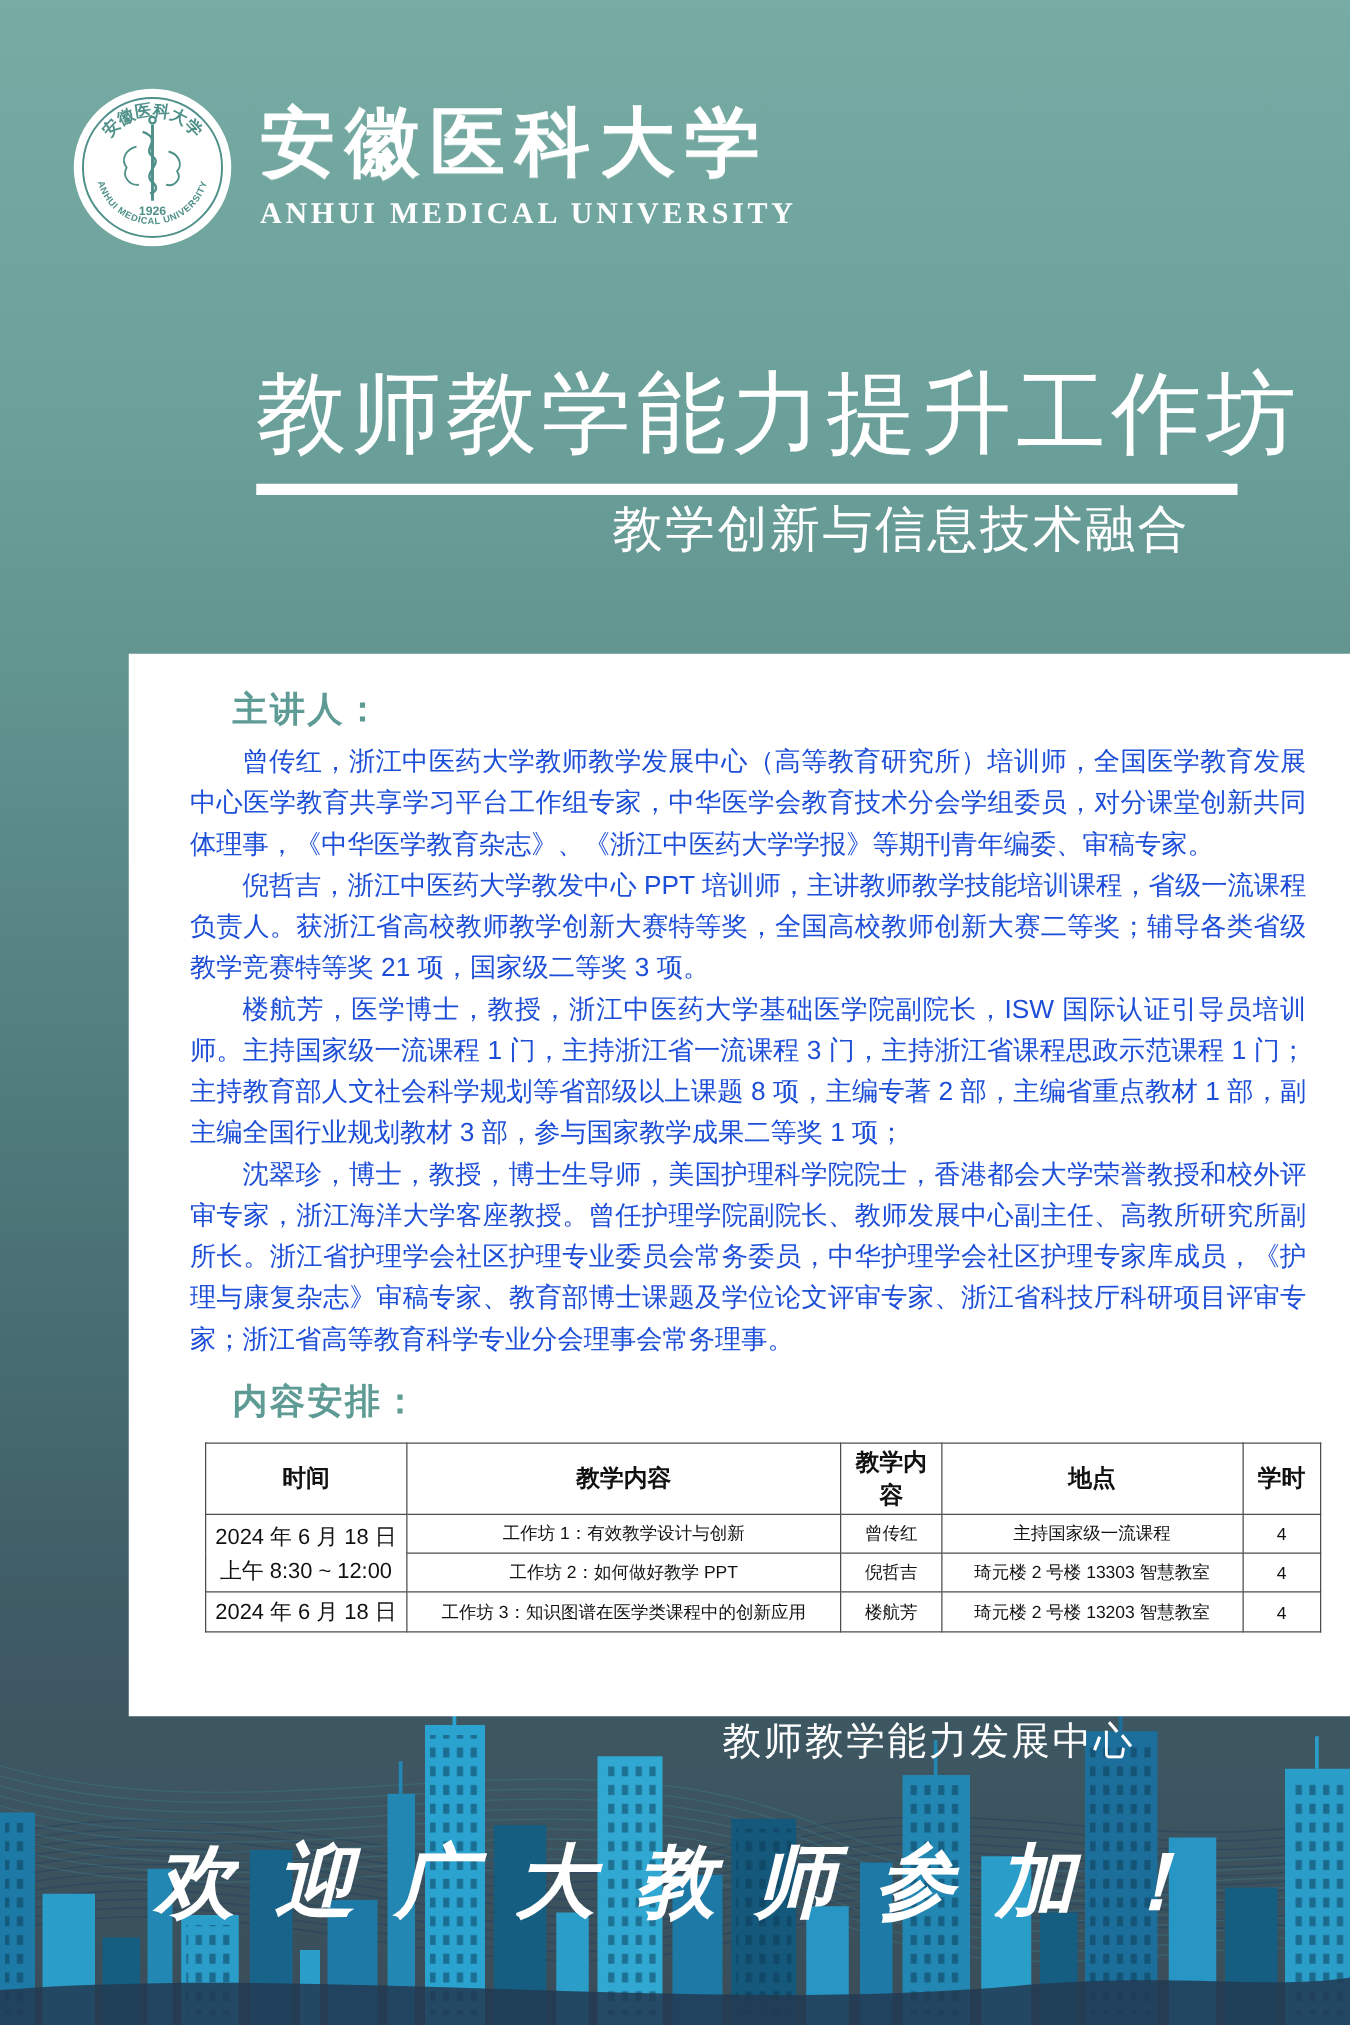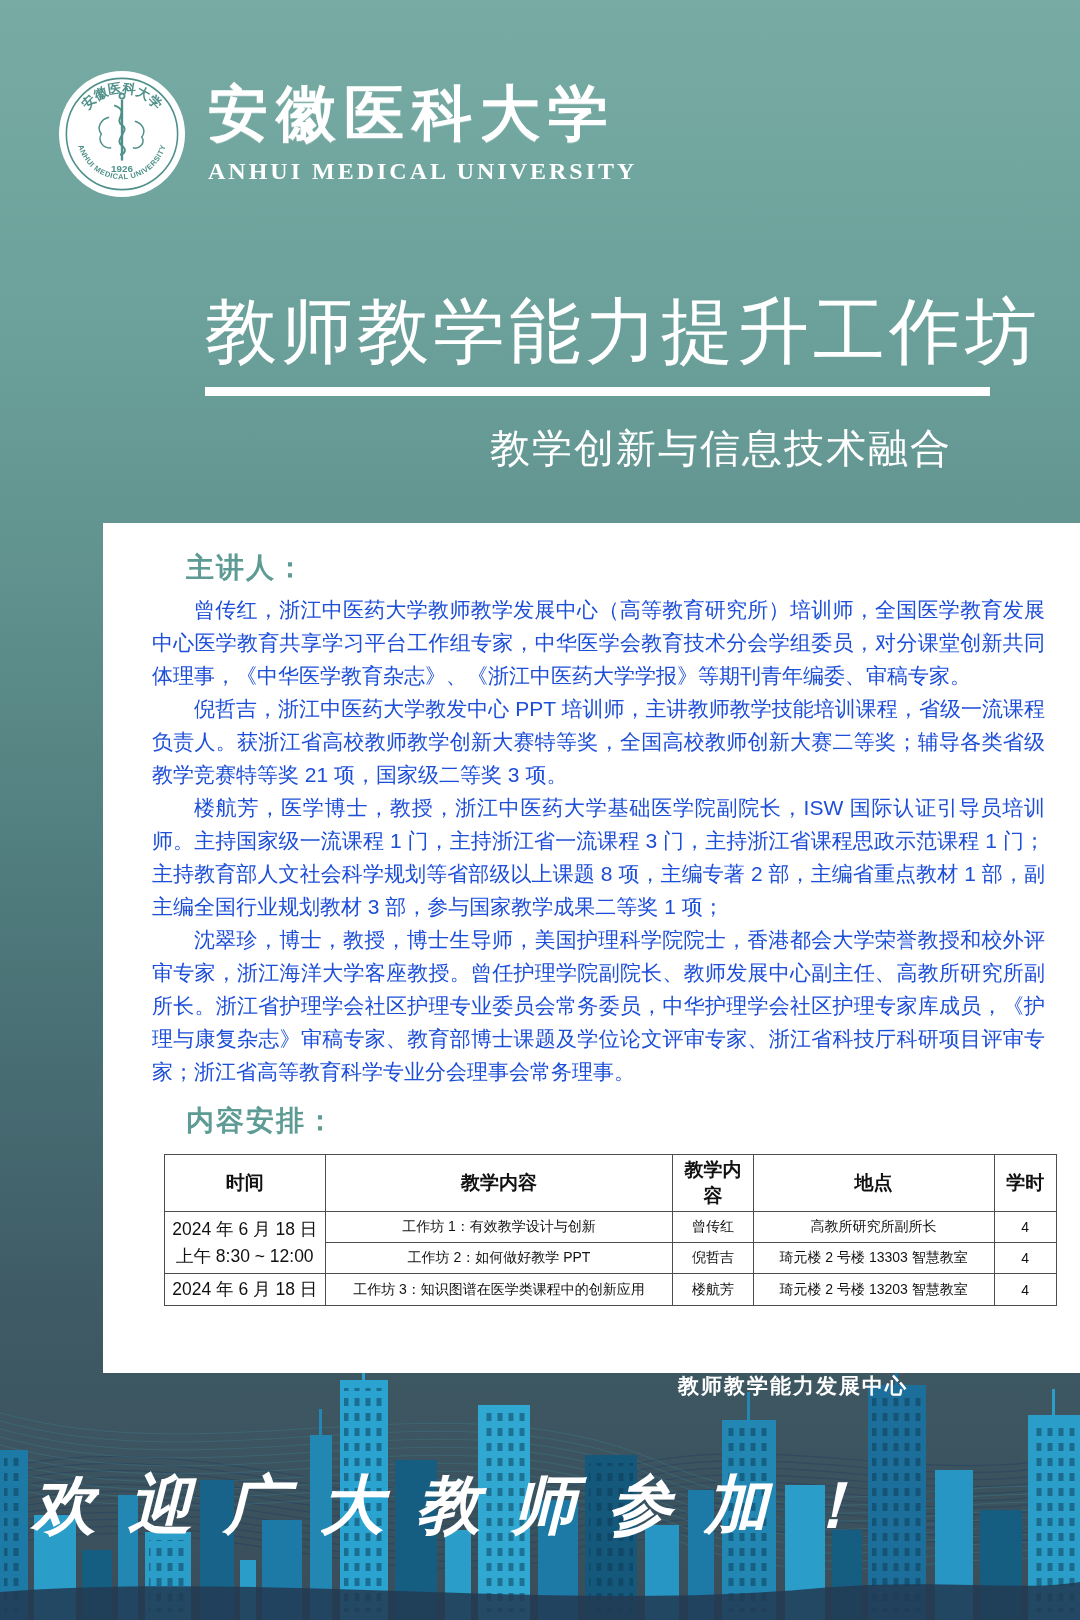--- a/index.html
+++ b/index.html
@@ -28,21 +28,21 @@
 
   
   .titleblock{ position:absolute; top:294px; left:205px; width:785px; z-index:4; }
   .titleblock h1{
     color:#fff; font-size:72px; font-weight:400; letter-spacing:4px;
     text-align:center; line-height:1.05; white-space:nowrap;
   }
   .titleblock .rule{ height:9px; background:#fff; margin-top:17px; }
   .titleblock .subtitle{
     color:#fff; font-size:40px; letter-spacing:2px; text-align:right;
-    padding-right:38px; margin-top:25px; font-weight:500;
+    padding-right:38px; font-weight:500;
   }
 
   
   .card{
     position:absolute; left:103px; top:523px; width:991px; height:850px;
     background:#fff; padding:28px 49px 0; z-index:5; overflow:hidden;
   }
   .card h2{
     color:#5e9b94; font-size:28px; font-weight:bold; letter-spacing:2px;
     margin:0 0 8px 34px; line-height:1.2;
@@ -59,24 +59,24 @@
     border:1.5px solid #4d4d4d; text-align:center; vertical-align:middle;
     color:#111; padding:2px 4px; overflow:hidden;
   }
   th{ font-size:19px; font-weight:bold; height:37px; }
   td{ font-size:14px; height:31px; white-space:nowrap; }
   td.time{ font-size:17.5px; line-height:1.55; }
 
   
   .center-name{
     position:absolute; top:1372px; right:172px; color:#fff;
-    font-size:21px; font-weight:bold; letter-spacing:2px; z-index:7;margin-left:31px;
+    font-size:31px; font-weight:normal; letter-spacing:2px; z-index:7;margin-left:31px;
   }
   .welcome{
-    position:absolute; top:1462px; left:0; width:100%; 
+    position:absolute; top:1462px; left:0; width:100%; text-align:center;
     color:#fff; font-size:64px; font-weight:bold; font-style:italic;
     font-family:"Liberation Serif","DejaVu Serif",serif;
     letter-spacing:32px; text-indent:32px; z-index:7; white-space:nowrap;
   }
 
   
   .waves{ position:absolute; top:1322px; left:0; z-index:1; }
   .skyline{ position:absolute; bottom:0; left:0; z-index:2; }
 </style>
 </head>
@@ -227,21 +227,21 @@
         </tr>
       </thead>
       <tbody>
         <tr>
           <td class="time" rowspan="2">
             <div>2024 年 6 月 18 日</div>
             <div>上午 8:30 ~ 12:00</div>
           </td>
           <td>工作坊 1：有效教学设计与创新</td>
           <td>曾传红</td>
-          <td>高教所研究所副所长</td>
+          <td>主持国家级一流课程</td>
           <td>4</td>
         </tr>
         <tr>
           <td>工作坊 2：如何做好教学 PPT</td>
           <td>倪哲吉</td>
           <td>琦元楼 2 号楼 13303 智慧教室</td>
           <td>4</td>
         </tr>
         <tr>
           <td class="time" rowspan="2">

